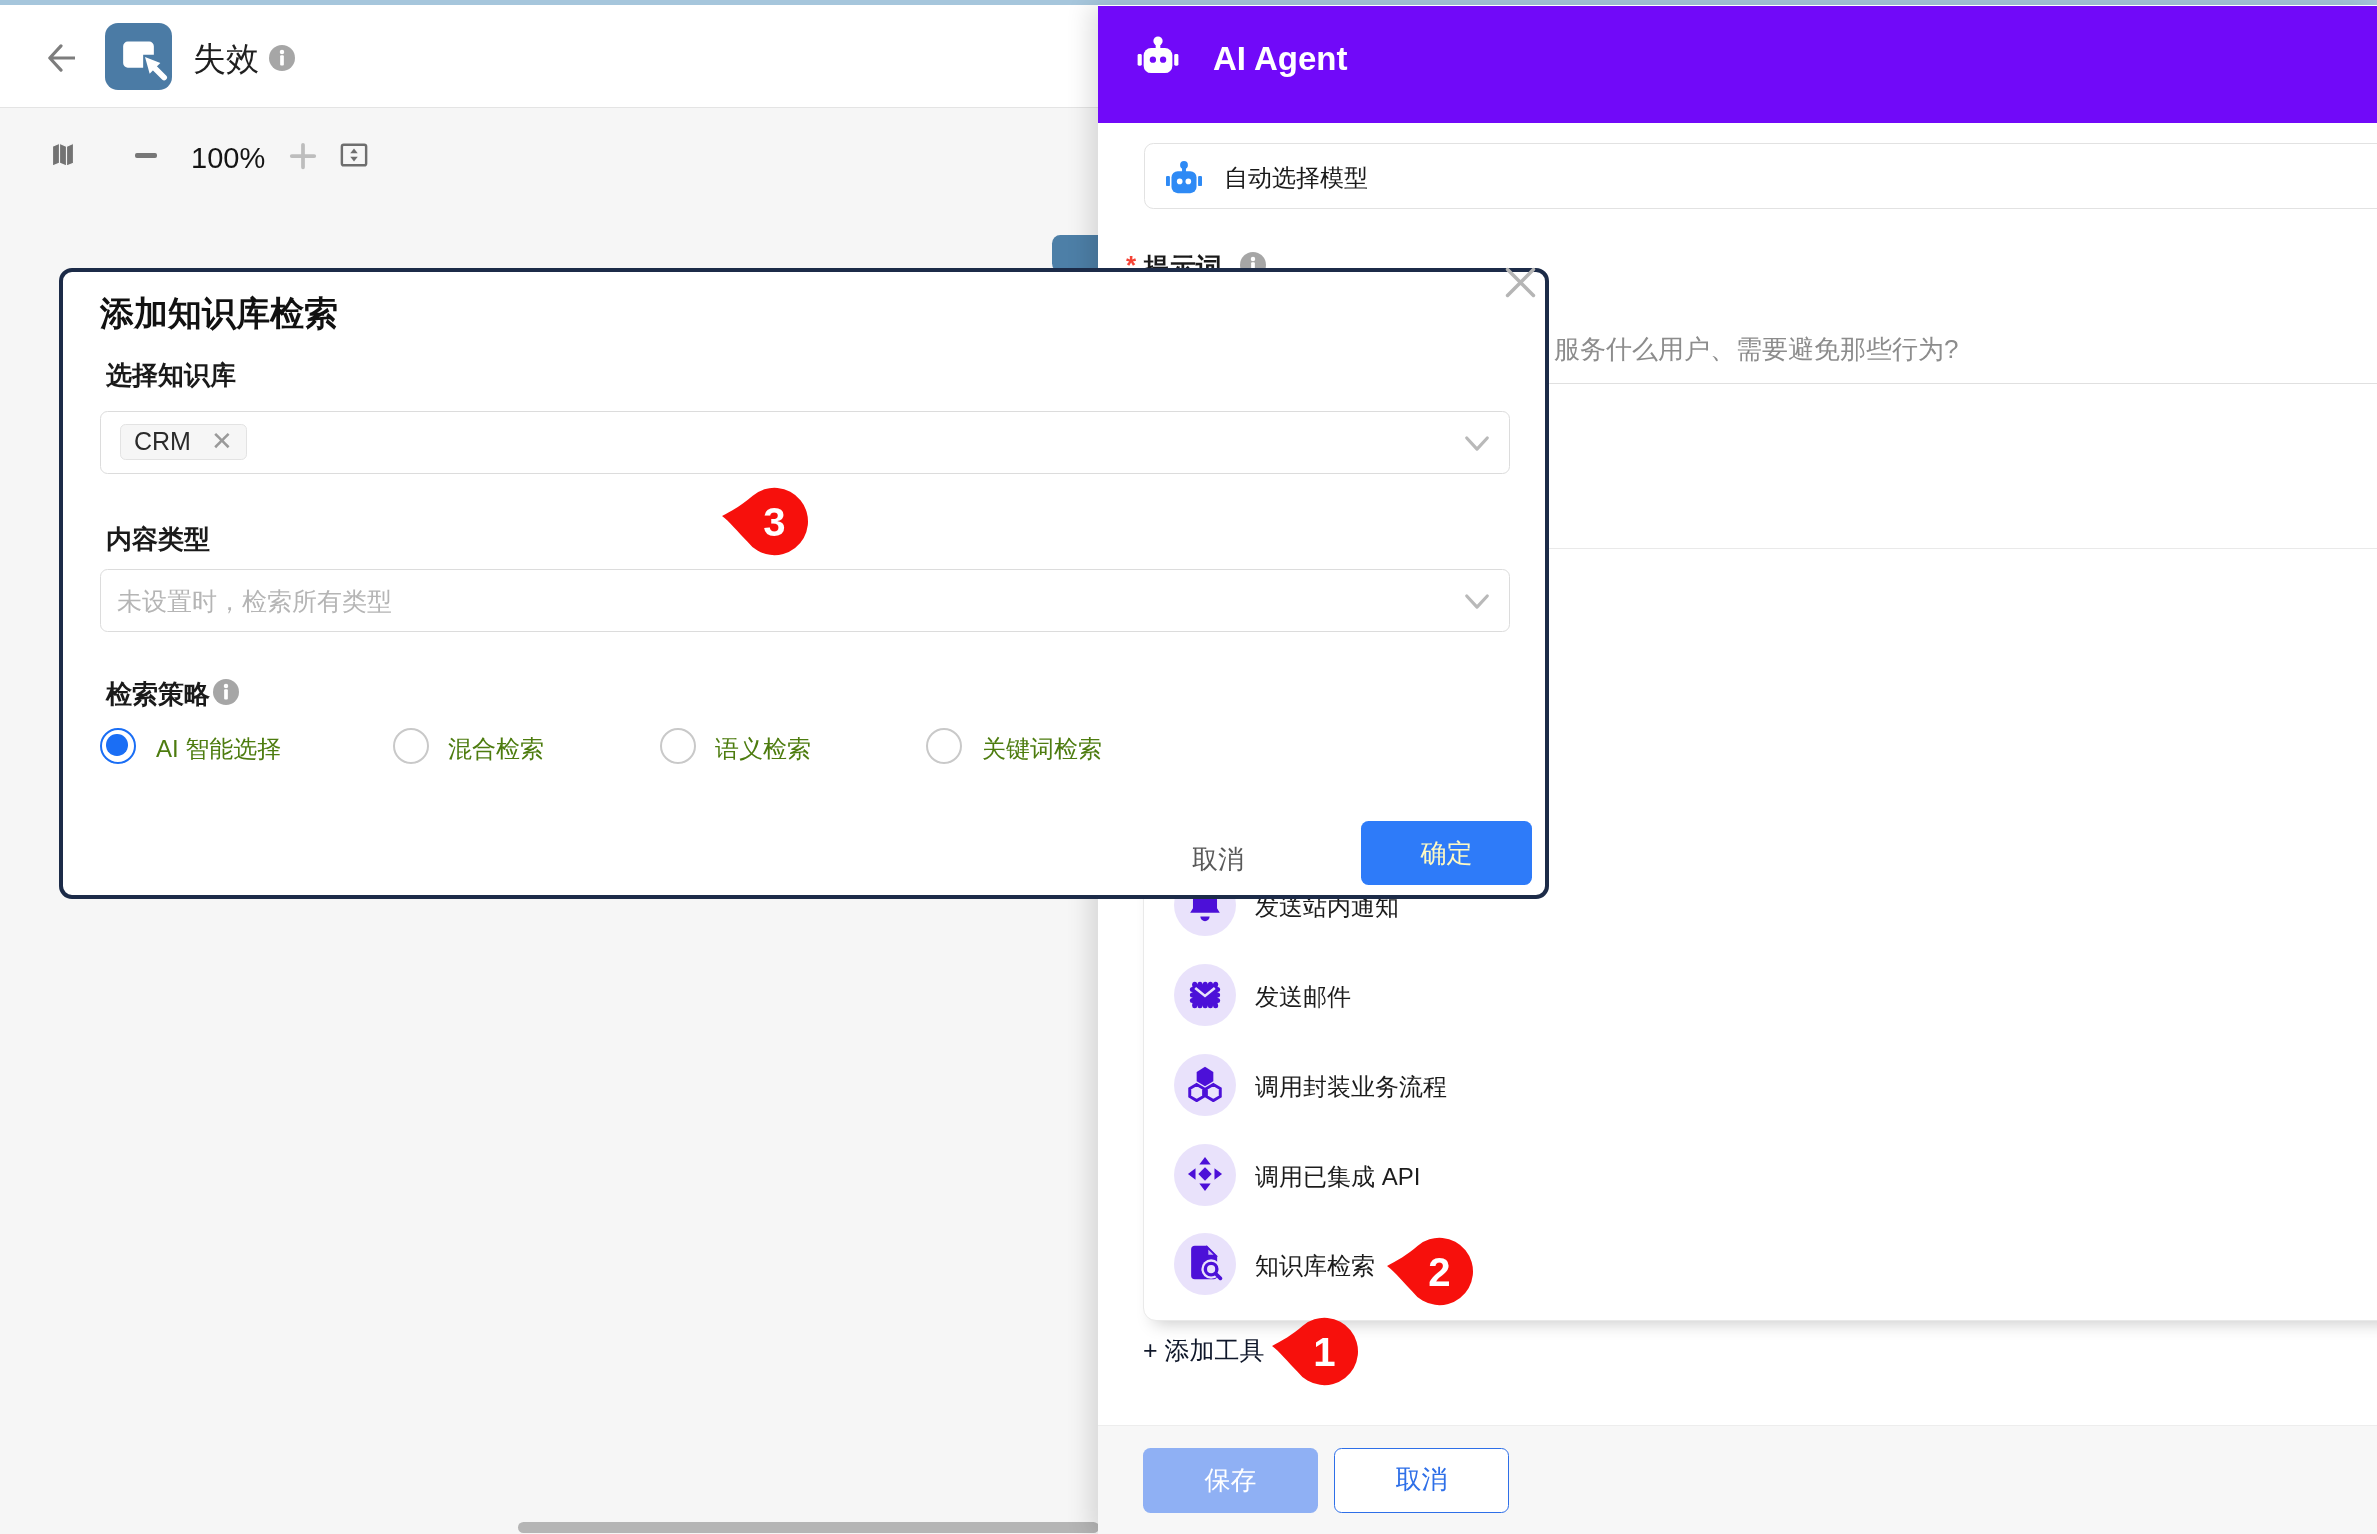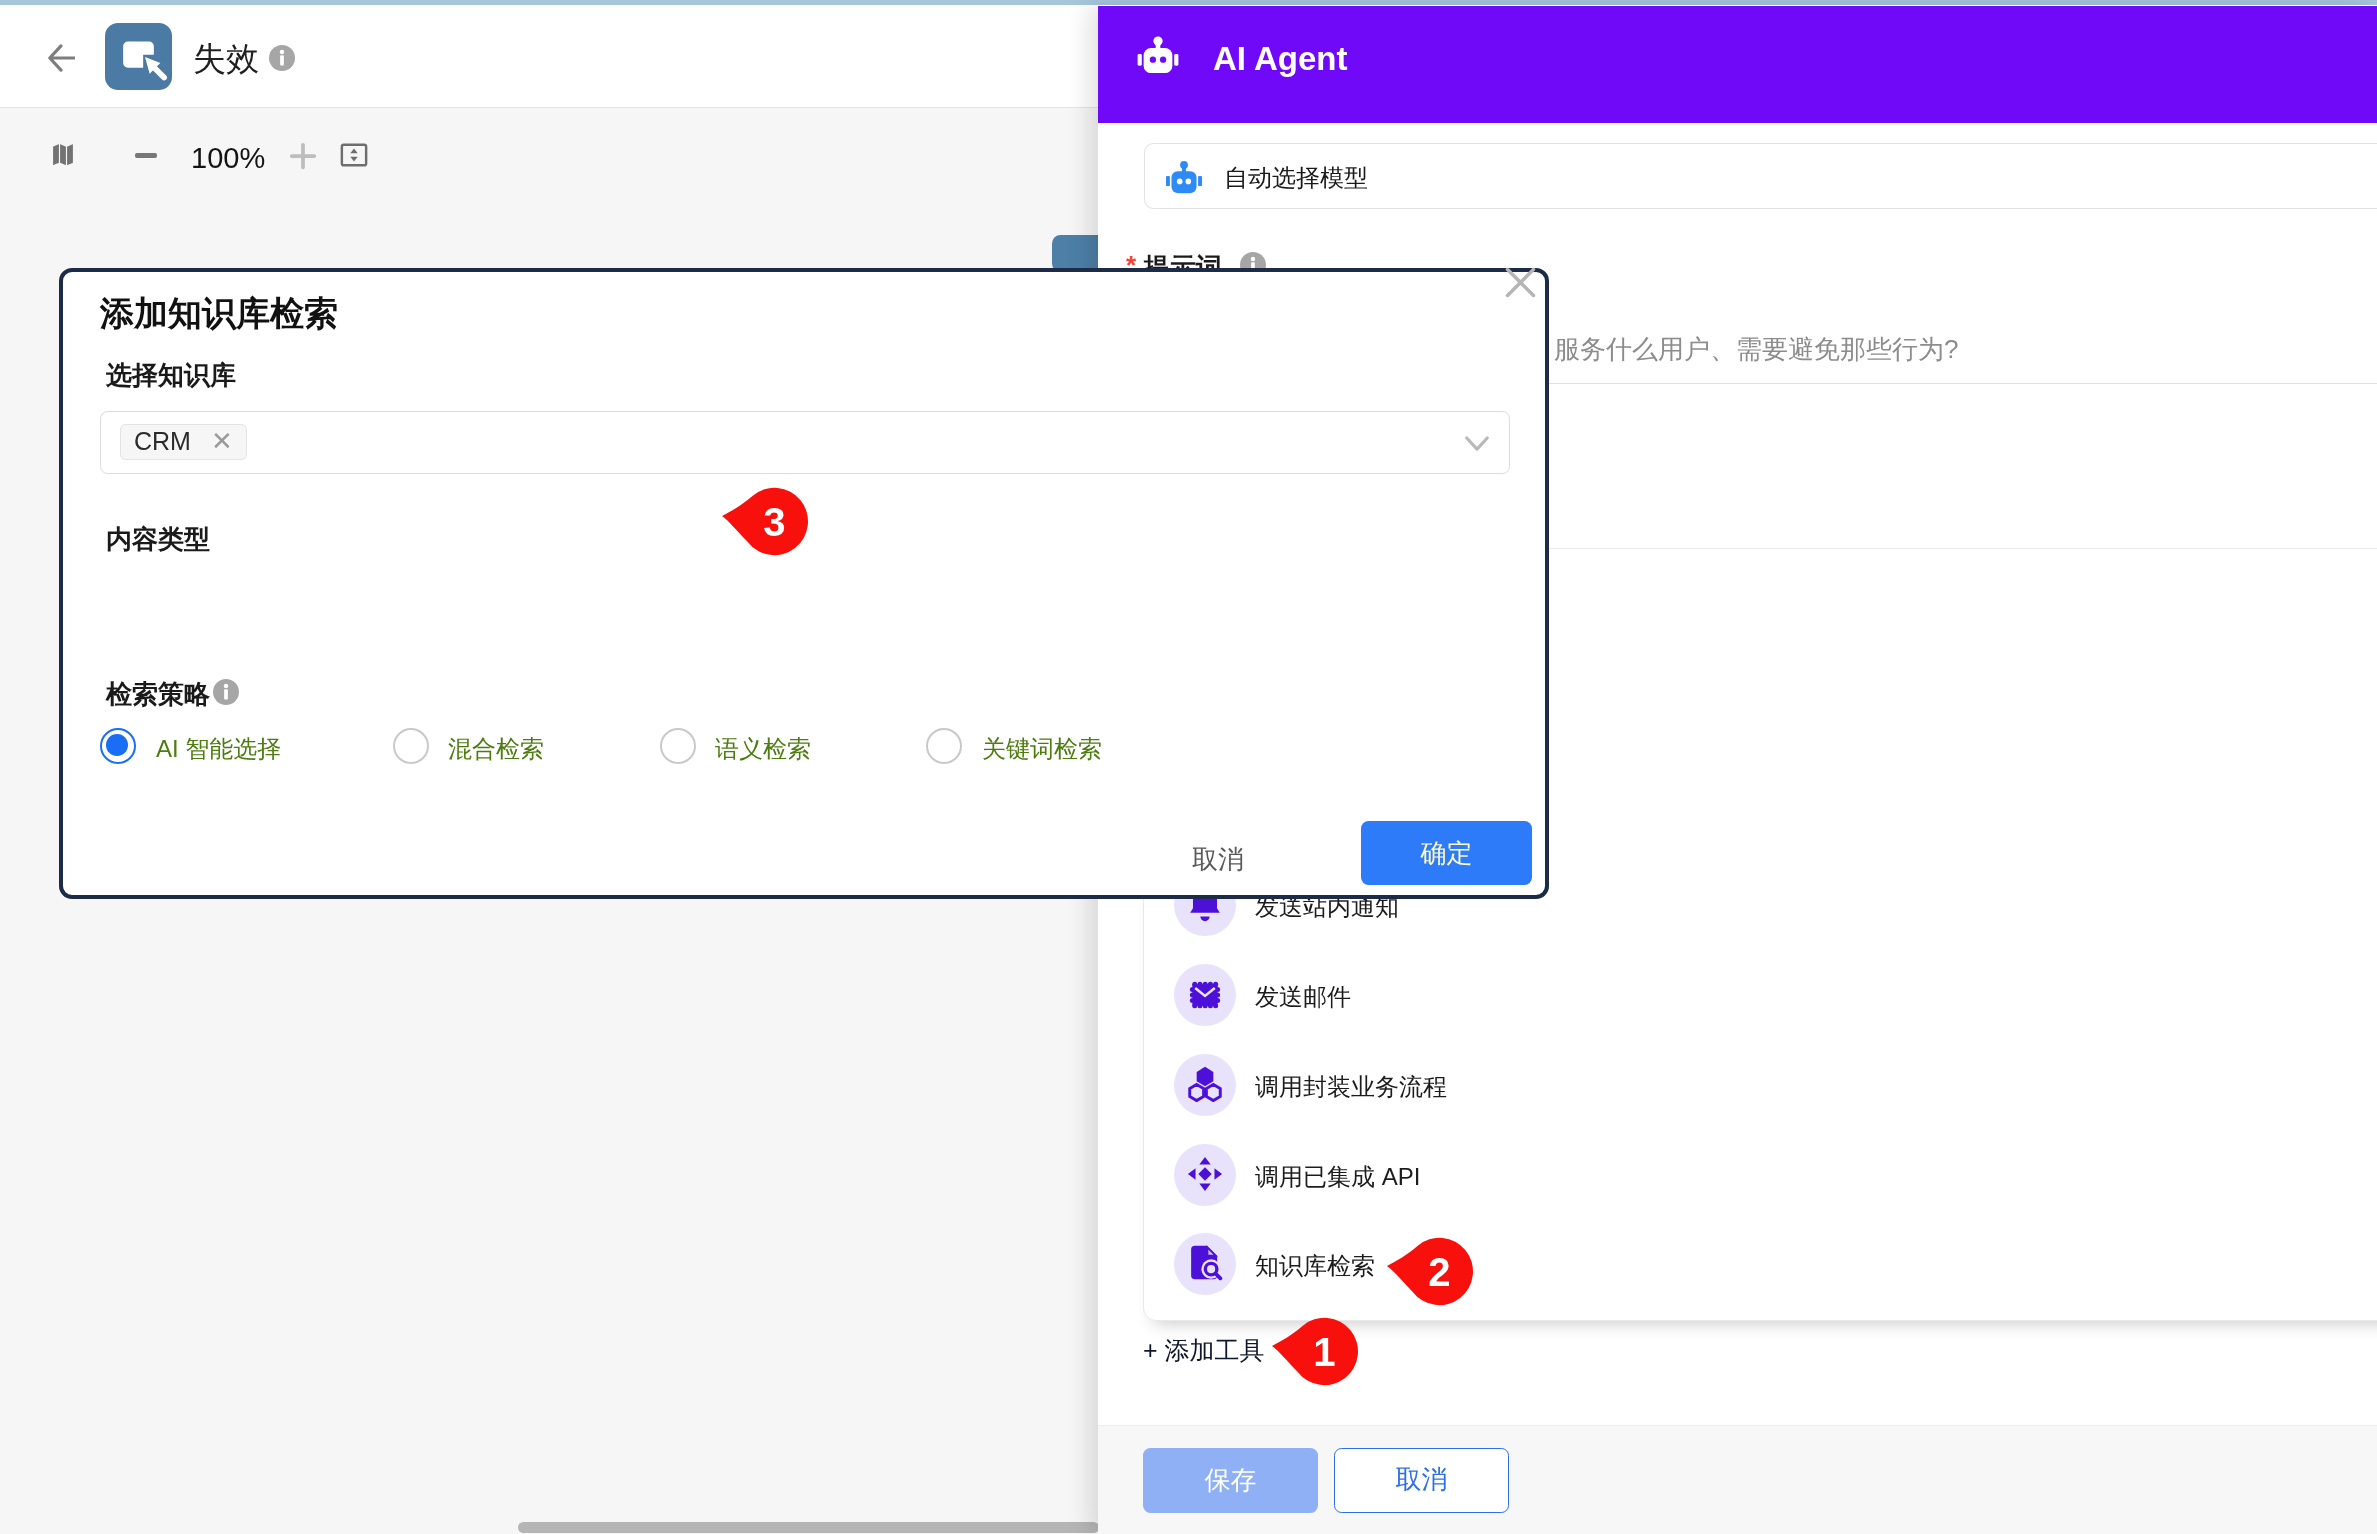--- a/index.html
+++ b/index.html
@@ -247,20 +247,26 @@
 
     <div class="mlabel" style="top:86px">选择知识库</div>
     <div class="msel" id="msel1">
       <div id="crmtag">CRM <span class="x">✕</span></div>
       <svg class="chev" width="28" height="19" viewBox="0 0 30 20">
         <path d="M4 3 L15 15 L26 3" stroke="#b9b9b9" stroke-width="3.4" fill="none" stroke-linecap="round" stroke-linejoin="round"></path>
       </svg>
     </div>
 
     <div class="mlabel" style="top:250px">内容类型</div>
+    <div class="msel" id="msel2">
+      <div class="ph">未设置时，检索所有类型</div>
+      <svg class="chev" width="28" height="19" viewBox="0 0 30 20">
+        <path d="M4 3 L15 15 L26 3" stroke="#b9b9b9" stroke-width="3.4" fill="none" stroke-linecap="round" stroke-linejoin="round"></path>
+      </svg>
+    </div>
 
     <div class="mlabel" style="top:405px">检索策略</div>
     <svg id="m-info" width="26" height="26" viewBox="0 0 28 28">
       <circle cx="14" cy="14" r="14" fill="#a6a6a6"></circle>
       <rect x="12" y="11" width="4" height="11" rx="1" fill="#fff"></rect>
       <circle cx="14" cy="7.5" r="2.4" fill="#fff"></circle>
     </svg>
 
     <div class="radio on" style="left:37px"></div>   
     <div class="rlabel" style="left:93px">AI 智能选择</div>

